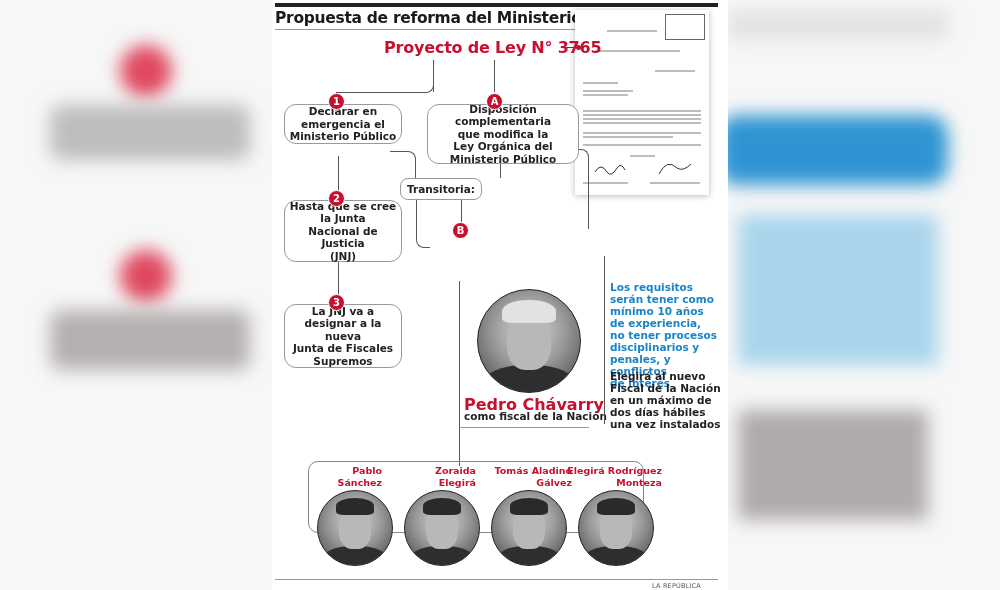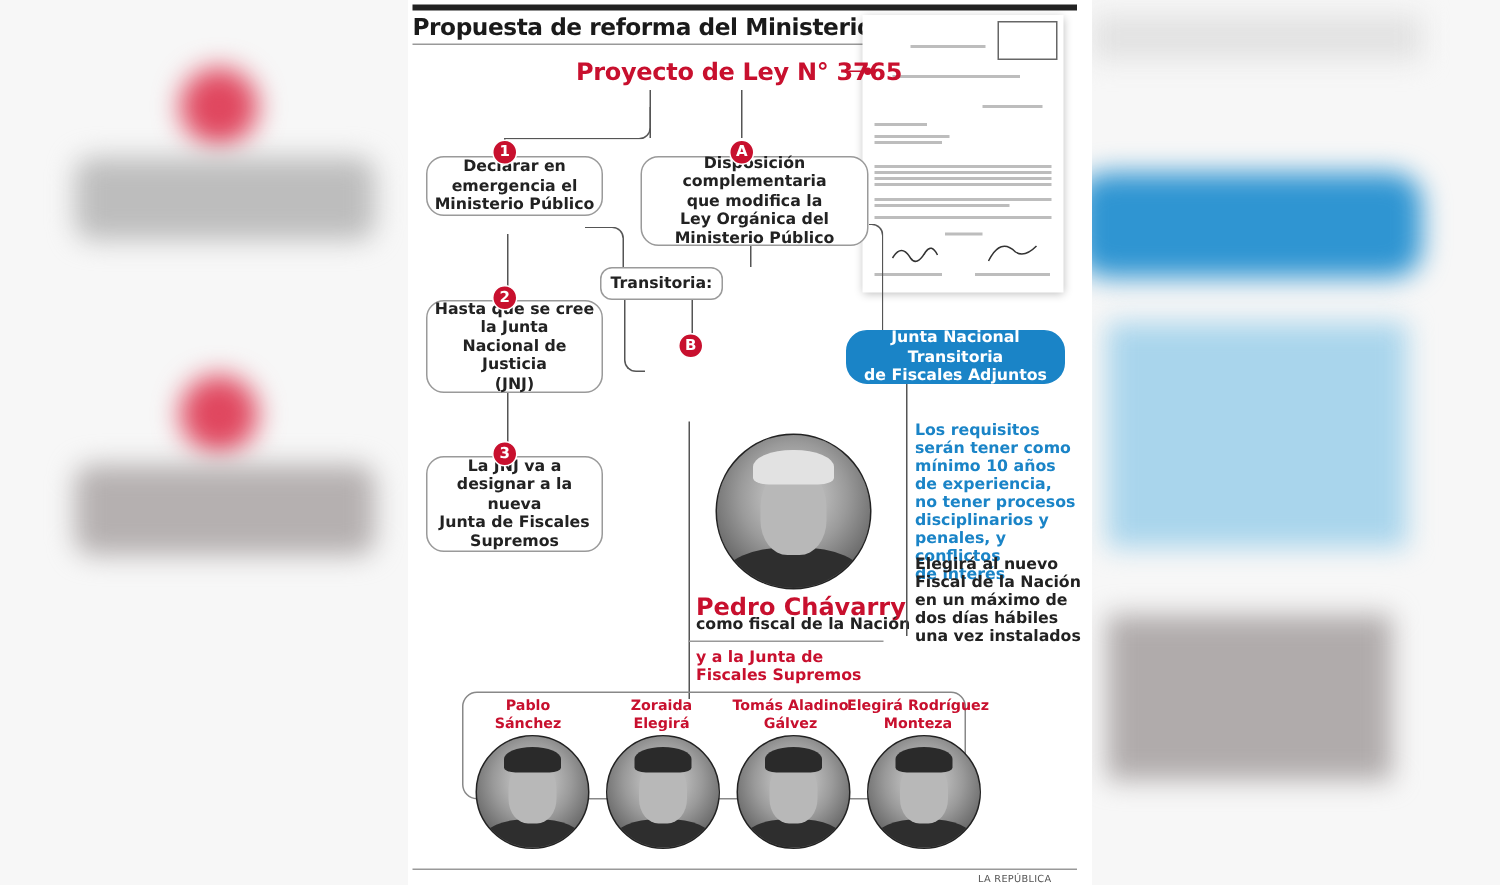--- a/index.html
+++ b/index.html
@@ -32,21 +32,21 @@
   .blue-text { color: #1a84c7; font-size: 10.5px; font-weight: bold; line-height: 12px; white-space: pre-line; }
   .dark-text { color: #222; font-size: 10.5px; font-weight: bold; line-height: 12px; white-space: pre-line; }
   .red-label { color: #c8102e; font-size: 10px; font-weight: bold; line-height: 12px; white-space: pre-line; }
 
   .portrait { border-radius: 50%; border: 1.5px solid #222; overflow: hidden; background: radial-gradient(circle at 50% 40%, #d9d9d9 0%, #9a9a9a 45%, #3c3c3c 100%); }
   .portrait .face { position: absolute; left: 28%; top: 22%; width: 44%; height: 56%; border-radius: 45% 45% 40% 40%; background: #b8b8b8; }
   .portrait .hair { position: absolute; left: 24%; top: 10%; width: 52%; height: 22%; border-radius: 50% 50% 20% 20%; background: #2a2a2a; }
   .portrait .hair.grey { background: #e2e2e2; }
   .portrait .body { position: absolute; left: 5%; top: 74%; width: 90%; height: 40%; border-radius: 45% 45% 0 0; background: #2e2e2e; }
 
-  .member-name { text-align: center; color: #c8102e; font-size: 9.5px; font-weight: bold; line-height: 11.5px; white-space: pre-line; }
+  .member-name { text-align: right; color: #c8102e; font-size: 9.5px; font-weight: bold; line-height: 11.5px; white-space: pre-line; }
 
   .doc { background: #fff; box-shadow: 0 1px 6px rgba(0,0,0,0.28); }
   .doc .ln { position: absolute; height: 1.5px; background: #bdbdbd; }
   .doc .stamp { position: absolute; border: 1px solid #666; }
 
   .bottom-rule { left: 3px; top: 579px; width: 443px; height: 1px; background: #999; }
   .credit { left: 380px; top: 582px; font-size: 6.5px; color: #555; white-space: nowrap; letter-spacing: 0.2px; }
 </style>
 </head>
 <body>
@@ -143,26 +143,22 @@
   <div class="abs line" style="left:187px;top:281px;width:1px;height:185px;"></div>
 
   <div class="abs portrait" style="left:205px;top:289px;width:104px;height:104px;">
     <div class="body"></div>
       <div class="face"></div>
       <div class="hair grey"></div>
   </div>
   <div class="abs red-label" style="left:192px;top:399px;font-size:16px;">Pedro Chávarry</div>
   <div class="abs dark-text" style="left:192px;top:410px;font-size:10.5px;">como fiscal de la Nación</div>
   <div class="abs" style="left:187px;top:427px;width:130px;height:1px;background:#999;"></div>
-  <div class="abs red-label" style="left:192px;top:432px;font-size:10.5px;">y a la Junta de
-Fiscales Supremos</div>
 
   <div class="abs line" style="left:317px;top:229px;width:1px;height:0px;"></div>
-  <div class="abs node blue" style="left:292px;top:220px;width:146px;height:36px;font-size:10.5px;">Junta Nacional Transitoria
-de Fiscales  Adjuntos</div>
   <div class="abs line" style="left:332px;top:256px;width:1px;height:168px;"></div>
   <div class="abs blue-text" style="left:338px;top:265px;margin-top:16px;">Los requisitos
 serán tener como
 mínimo 10 años
 de experiencia,
 no tener procesos
 disciplinarios y
 penales, y conflictos
 de interés</div>
   <div class="abs dark-text" style="left:338px;top:370px;">Elegirá al nuevo

